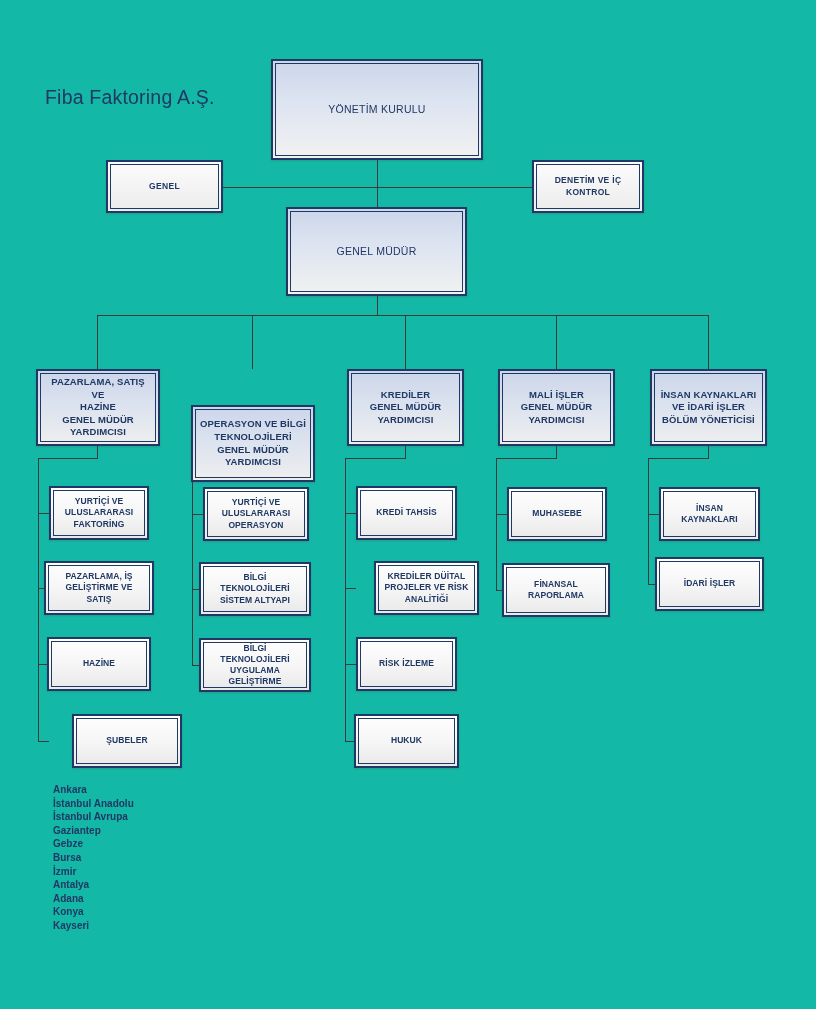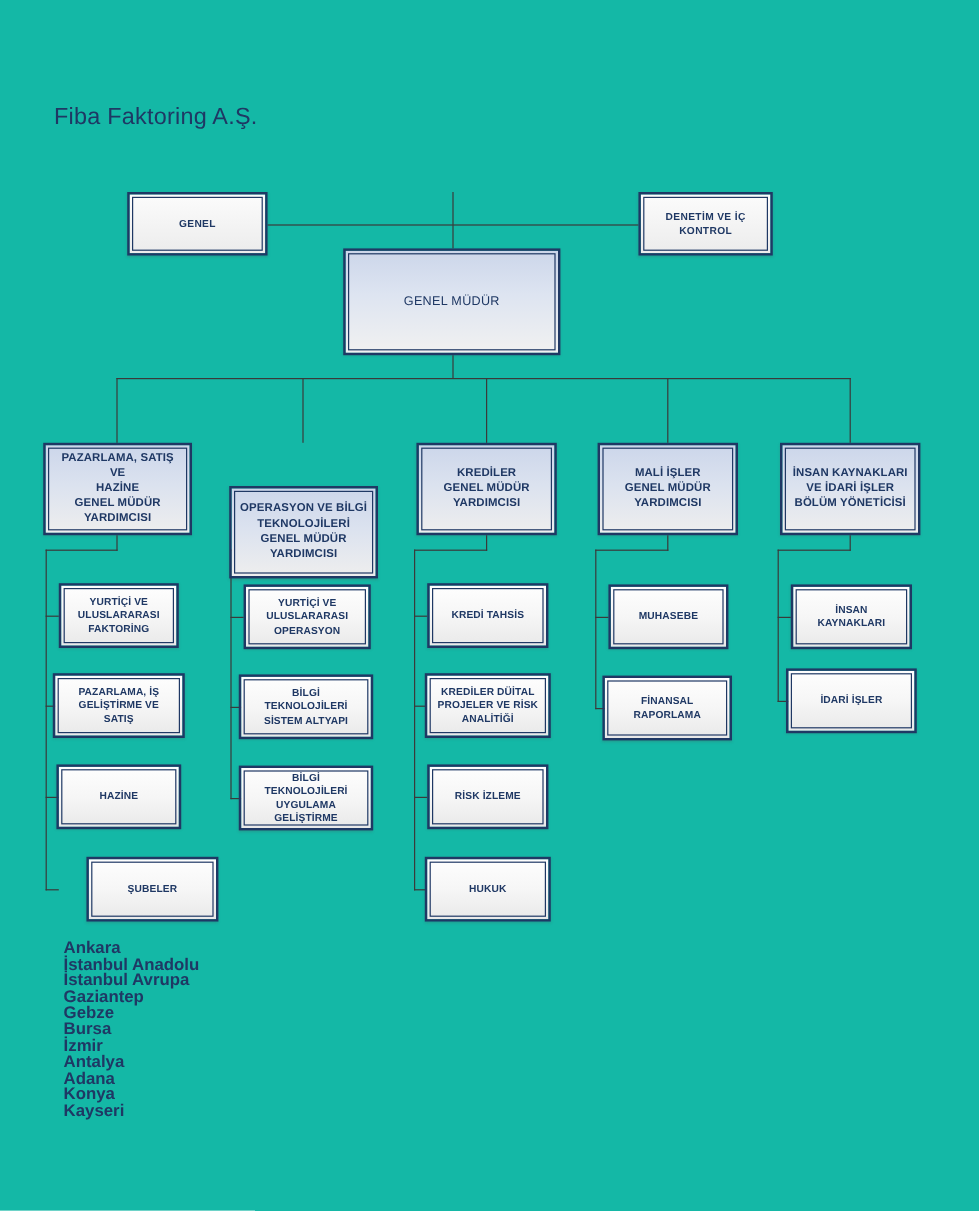--- a/index.html
+++ b/index.html
@@ -124,21 +124,21 @@
   .fs-top   { font-size: 10.5px; font-weight: 400; letter-spacing: 0.25px; }
   .fs-side  { font-size:  8.5px; font-weight: 600; letter-spacing: 0.3px; }
   .fs-dept  { font-size:  9.5px; font-weight: 600; letter-spacing: 0.1px; }
   .fs-leaf  { font-size:  8.5px; font-weight: 700; letter-spacing: 0.1px; }
 
   
   #branch-list {
     position: absolute;
     left: 53px;
     top: 783px;
-    font-size: 14px;
+    font-size: 10px;
     font-weight: 700;
     color: #1f3864;
     line-height: 13.6px;
   }
   #branch-list .branch-item { display: block; white-space: nowrap; }
 </style>
 </head>
 <body>
 
 <div id="chart-canvas">
@@ -185,20 +185,25 @@
   <div class="conn v" style="left:496px; top:458px; height:133px;"></div>
   <div class="conn h" style="left:496px; top:514px; width:11px;"></div>
   <div class="conn h" style="left:496px; top:590px; width:11px;"></div>
 
   <div class="conn v" style="left:708px; top:446px; height:13px;"></div>
   <div class="conn h" style="left:648px; top:458px; width:61px;"></div>
   <div class="conn v" style="left:648px; top:458px; height:127px;"></div>
   <div class="conn h" style="left:648px; top:514px; width:11px;"></div>
   <div class="conn h" style="left:648px; top:584px; width:11px;"></div>
 
+  <div class="node dbl exec-blue" style="left:271px; top:59px; width:212px; height:101px;">
+    <span class="inner">
+        <span class="node-label fs-top">YÖNETİM KURULU</span>
+      </span>
+  </div>
 
   <div class="node dbl exec-gray" style="left:106px; top:160px; width:117px; height:53px;">
     <span class="inner">
         <span class="node-label fs-side">GENEL</span>
       </span>
   </div>
 
   <div class="node dbl exec-gray" style="left:532px; top:160px; width:112px; height:53px;">
     <span class="inner">
         <span class="node-label fs-side">DENETİM VE İÇ
@@ -297,21 +302,21 @@
 UYGULAMA
 GELİŞTİRME</span>
       </span>
   </div>
 
   <div class="node leaf" style="left:356px; top:486px; width:101px; height:54px;">
     <span class="inner">
         <span class="node-label fs-leaf">KREDİ TAHSİS</span>
       </span>
   </div>
-  <div class="node leaf" style="left:354px; top:561px; width:105px; height:54px;">
+  <div class="node leaf" style="left:374px; top:561px; width:105px; height:54px;">
     <span class="inner">
         <span class="node-label fs-leaf">KREDİLER DÜİTAL
 PROJELER VE RİSK
 ANALİTİĞİ</span>
       </span>
   </div>
   <div class="node leaf" style="left:356px; top:637px; width:101px; height:54px;">
     <span class="inner">
         <span class="node-label fs-leaf">RİSK İZLEME</span>
       </span>

